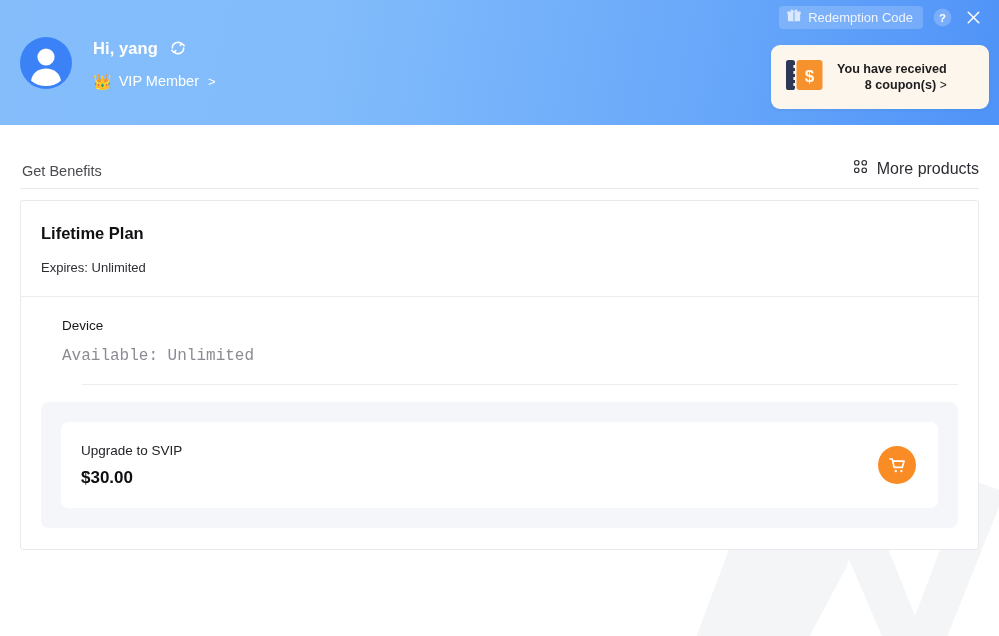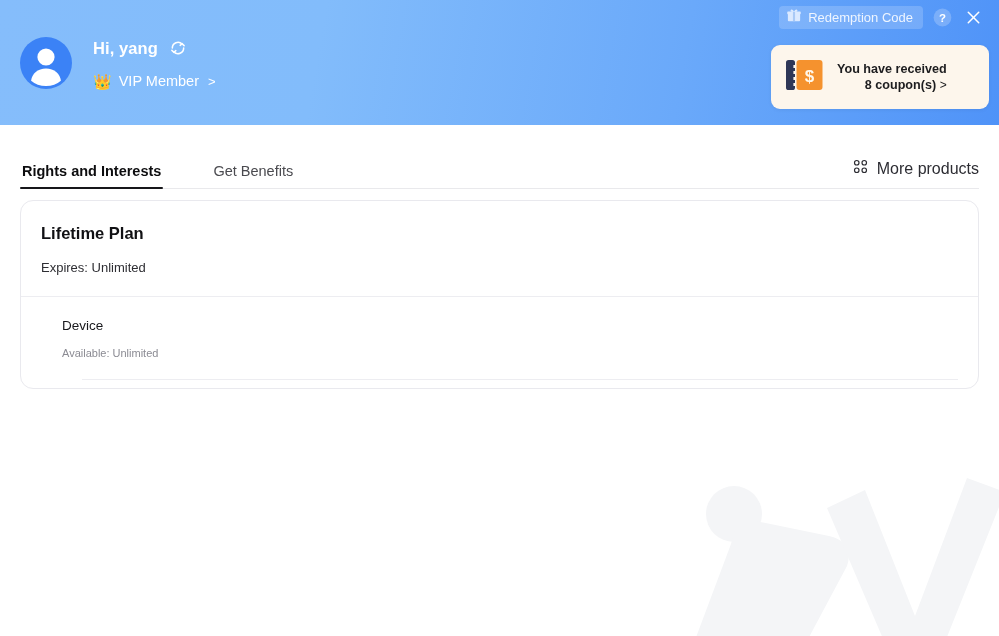--- a/index.html
+++ b/index.html
@@ -241,21 +241,21 @@
     color: #2d2d33;
     line-height: 1;
   }
 
   
   .plan-card {
     position: relative;
     margin: 11px 20px 0 20px;
     background: #ffffff;
     border: 1px solid #e9e9ee;
-    border-radius: 13px;
+    border-radius: 3px;
     z-index: 2;
     overflow: hidden;
   }
 
   .plan-head { padding: 24px 20px 22px 20px; }
 
   .plan-title {
     font-size: 16.5px;
     font-weight: bold;
     color: #111114;
@@ -274,23 +274,24 @@
   .device-section { padding: 22px 20px 8px 41px; }
 
   .device-title {
     font-size: 13.5px;
     color: #18181c;
     line-height: 1;
   }
 
   .device-available {
     margin-top: 16px;
-    font-size: 11px;
+    font-size: 16px;
     color: #8b8b93;
     line-height: 1;
+    font-family: Liberation Mono, monospace;
   }
 
   .device-rule {
     margin: 20px 0 0 20px;
     height: 1px;
     background: #ededf1;
   }
 
   
   .upgrade-outer {
@@ -420,23 +421,20 @@
         <div class="coupon-text">You have received</div>
         <div class="coupon-text">
           <span>8 coupon(s)</span>
           <span class="coupon-arrow">&gt;</span>
         </div>
       </div>
     </div>
   </div>
 
   <div class="tabs-bar">
-    <div class="tab active">
-      <span>Rights and Interests</span>
-    </div>
     <div class="tab">
       <span>Get Benefits</span>
     </div>
 
     <div class="more-products">
       <span>
         <svg width="15" height="15" viewBox="0 0 16 16" fill="none" stroke="#2d2d33" stroke-width="1.25">
           <circle cx="4" cy="4" r="2.4"></circle>
           <circle cx="12" cy="4" r="2.4"></circle>
           <circle cx="4" cy="12" r="2.4"></circle>
@@ -455,20 +453,35 @@
     </div>
 
     <div class="plan-divider"></div>
 
     <div class="device-section">
       <div class="device-title">Device</div>
       <div class="device-available">Available: Unlimited</div>
       <div class="device-rule"></div>
     </div>
 
+    <div class="upgrade-outer">
+      <div class="upgrade-inner">
+        <div class="upgrade-info">
+          <div class="upgrade-name">Upgrade to SVIP</div>
+          <div class="upgrade-price">$30.00</div>
+        </div>
+        <div class="cart-button">
+          <svg width="21" height="21" viewBox="0 0 24 24" fill="none" stroke="#ffffff" stroke-width="1.9" stroke-linecap="round" stroke-linejoin="round">
+            <path d="M3.4 4.6h2.6l2.2 9.6h9.2l2.1-7.2H7"></path>
+            <circle cx="10" cy="18.4" r="1.35" fill="#ffffff" stroke="none"></circle>
+            <circle cx="16.4" cy="18.4" r="1.35" fill="#ffffff" stroke="none"></circle>
+          </svg>
+        </div>
+      </div>
+    </div>
   </div>
 
   <svg class="watermark" viewBox="0 0 330 200">
     <g fill="#f4f5f7">
       <circle cx="55" cy="48" r="28"></circle>
       <path d="M62 52 L150 70 Q176 76 168 100 L120 190 L10 190 L52 78 Q58 56 62 52 Z"></path>
       <path d="M148 42 L186 24 L236 150 L288 12 L326 26 L258 196 L214 196 Z"></path>
     </g>
   </svg>
 

